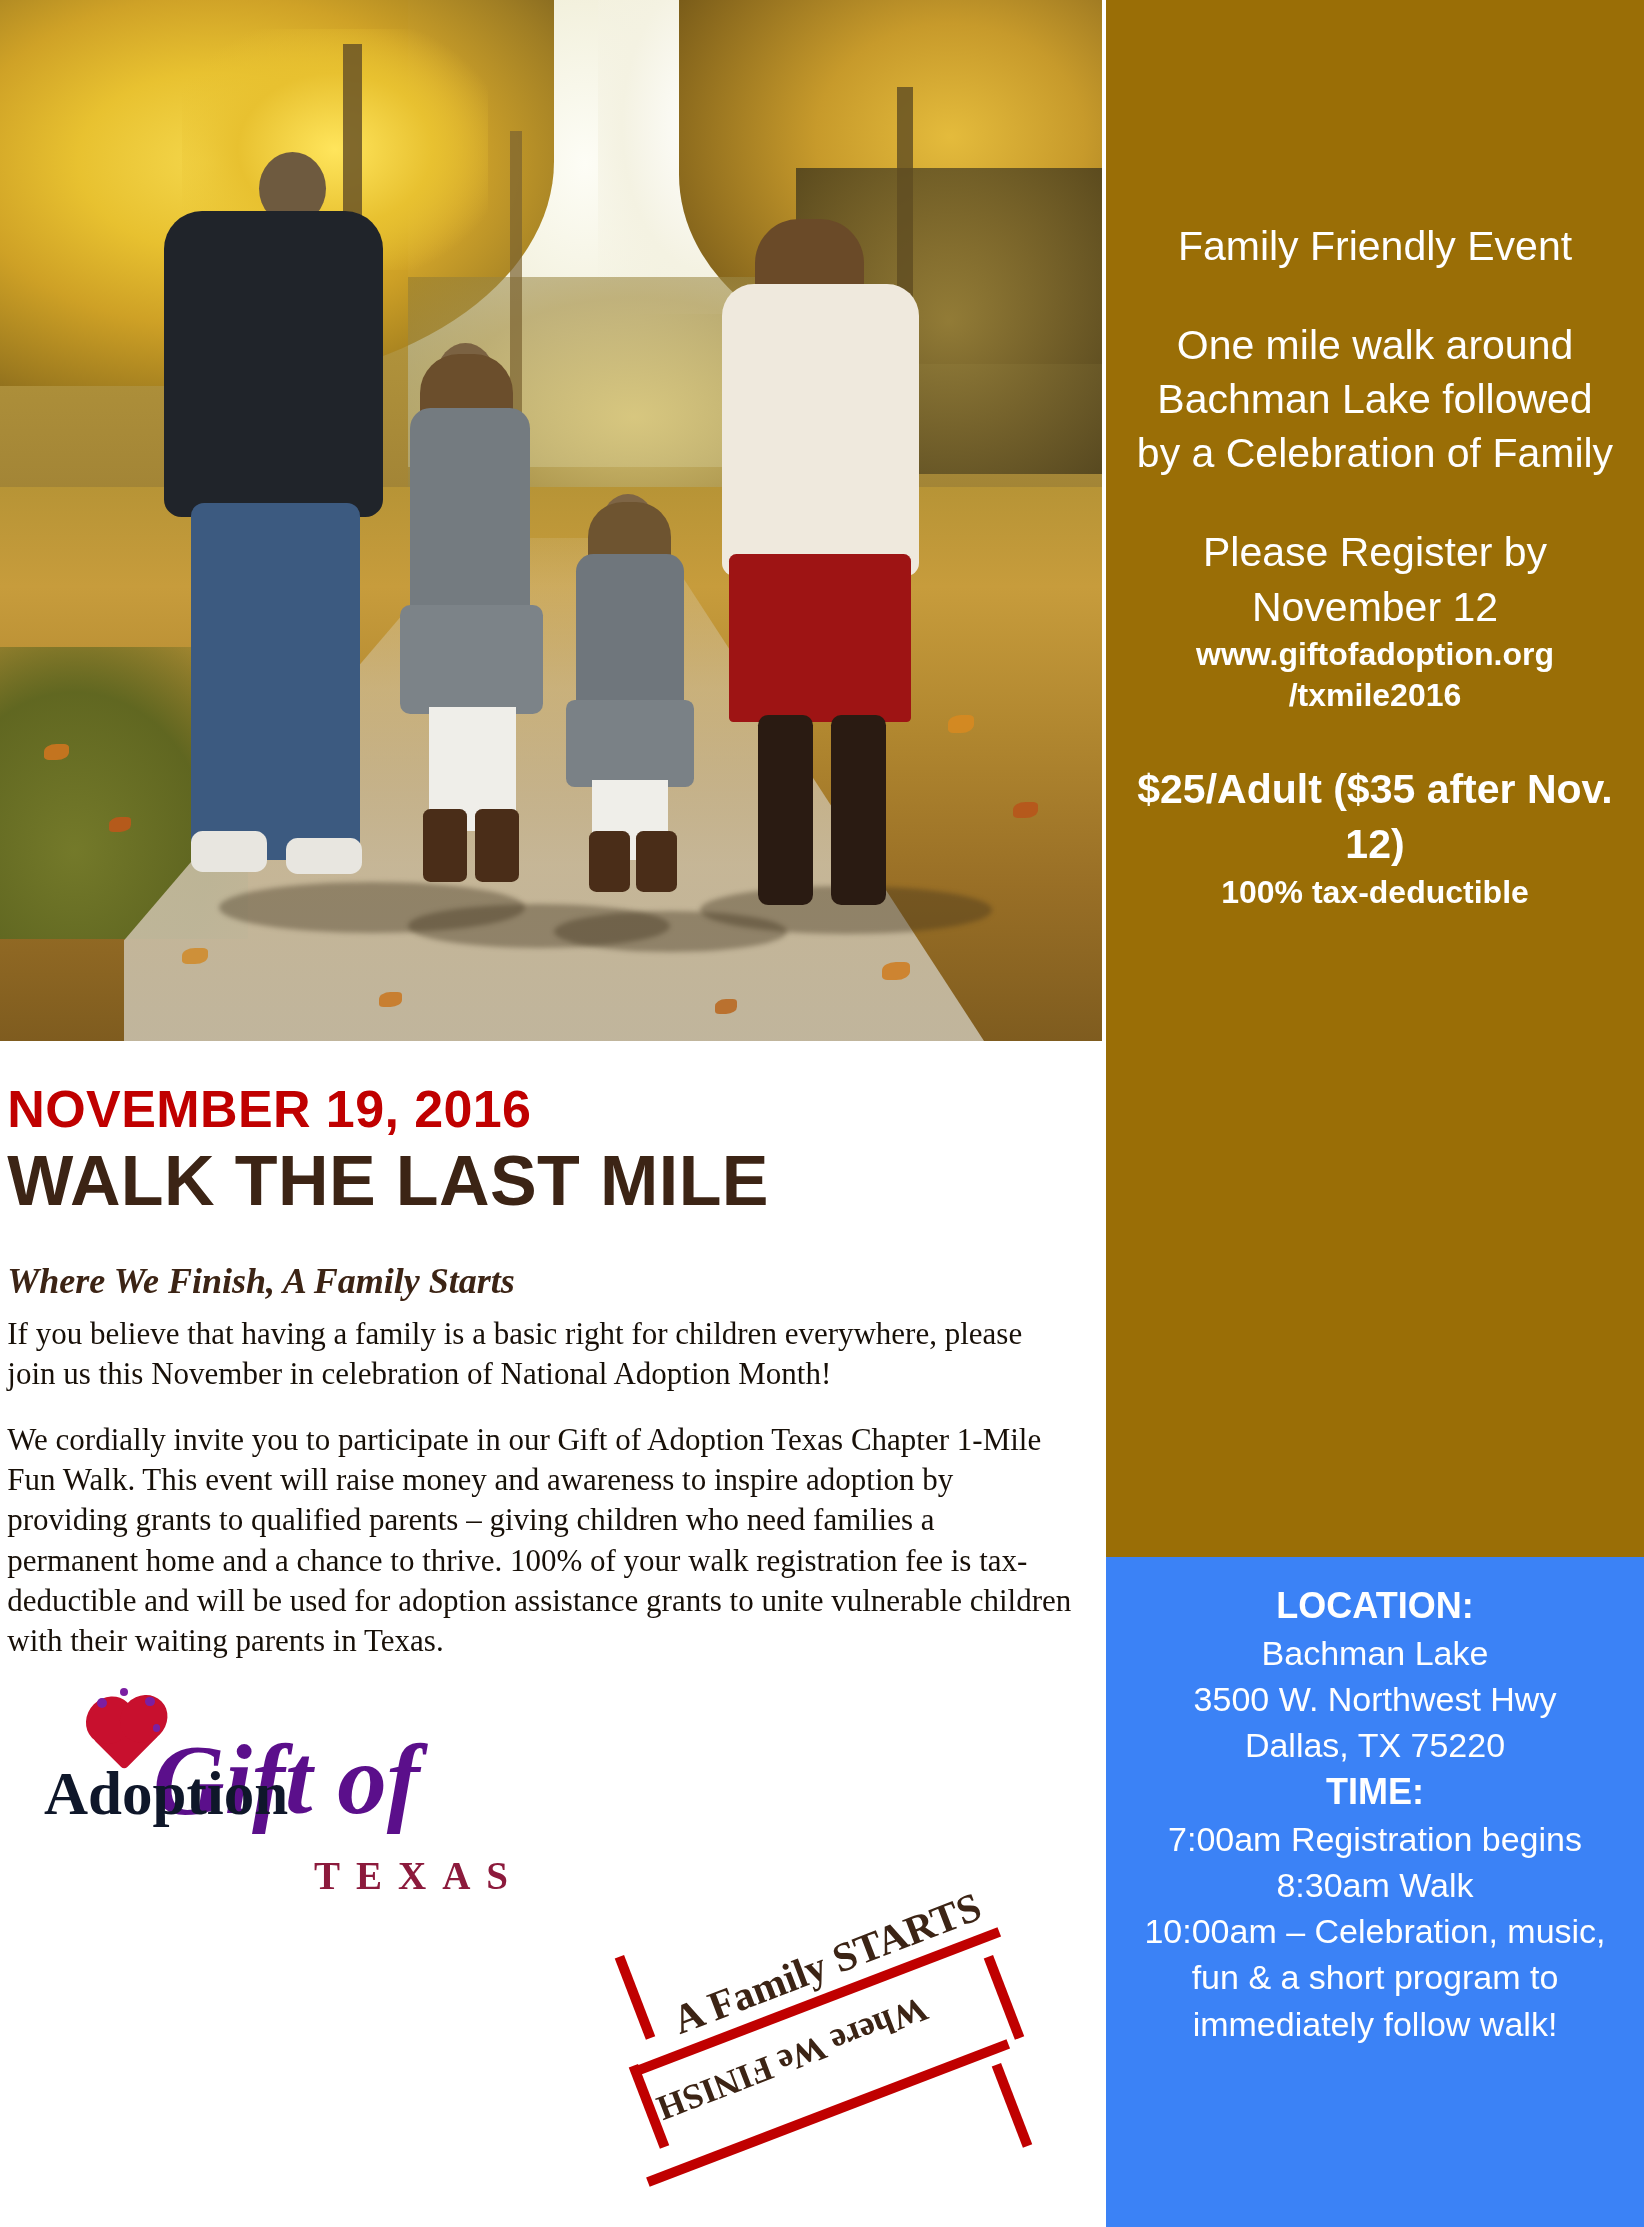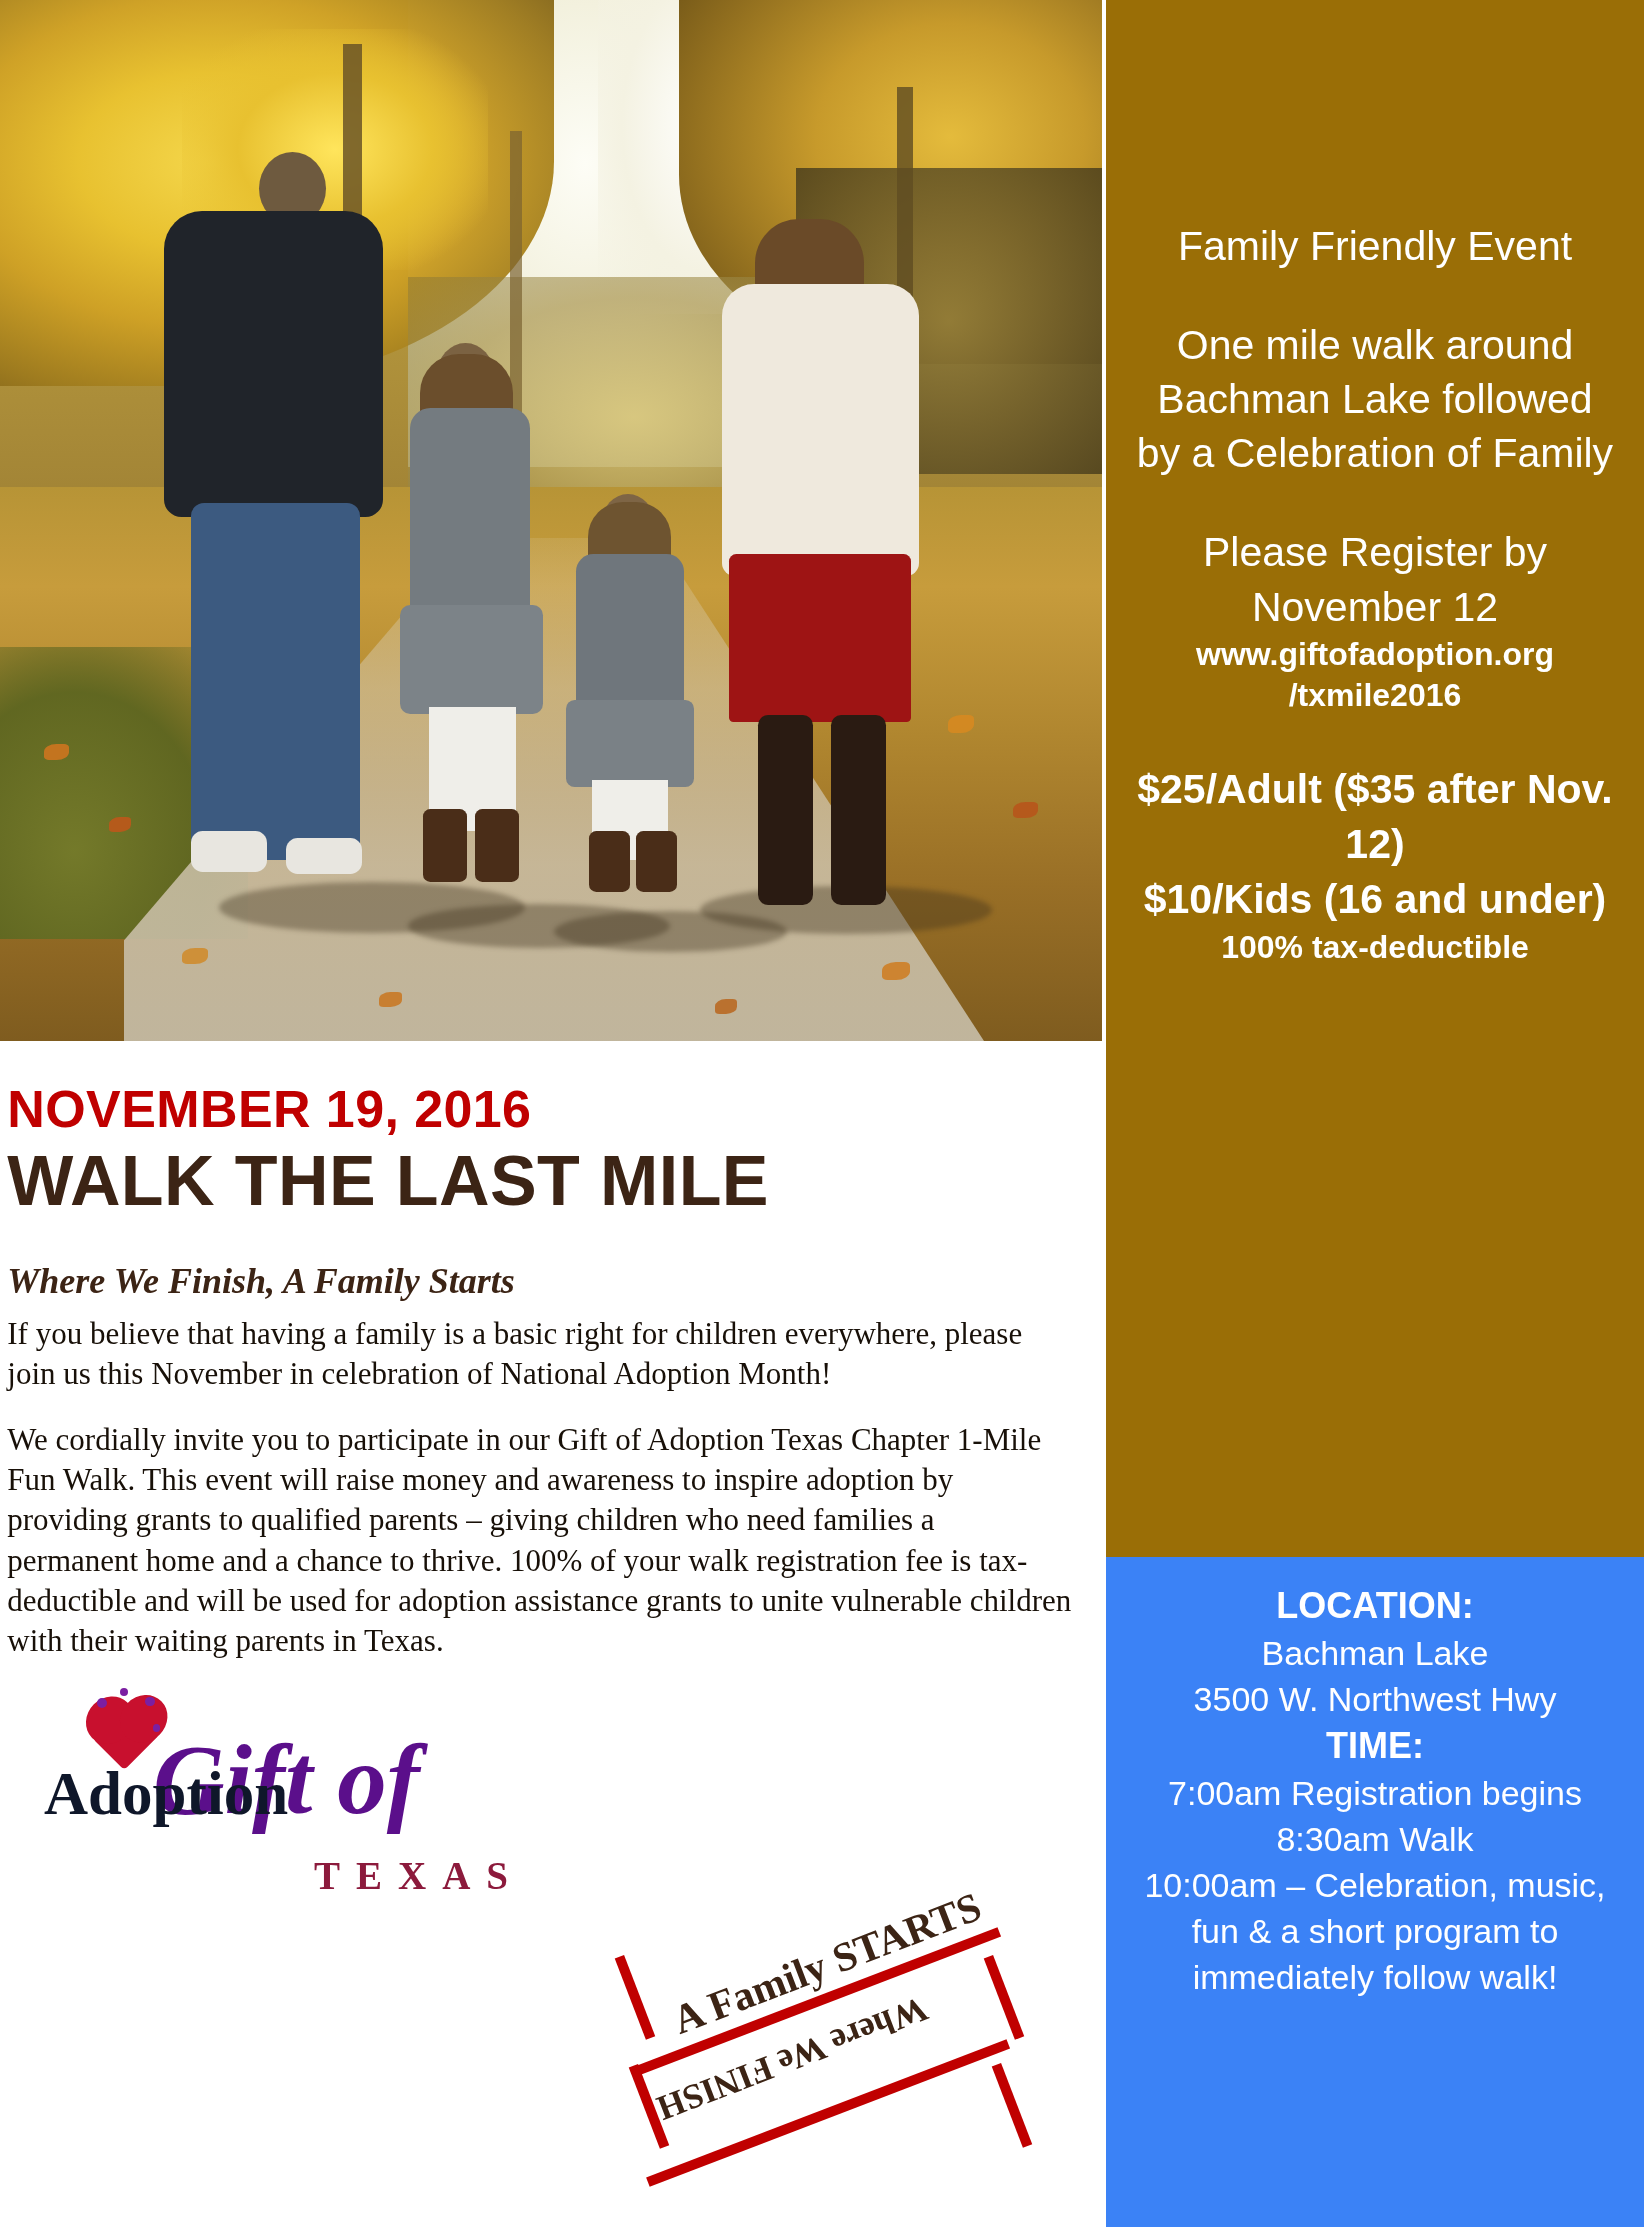--- a/index.html
+++ b/index.html
@@ -445,28 +445,28 @@
 
     <div class="gold-panel">
       <div class="g-big">Family Friendly Event</div>
       <div class="g-gap"></div>
       <div class="g-big">One mile walk around Bachman Lake followed by a Celebration of Family</div>
       <div class="g-gap"></div>
       <div class="g-big">Please Register by November 12</div>
       <div class="g-url">www.giftofadoption.org /txmile2016</div>
       <div class="g-gap"></div>
       <div class="g-price">$25/Adult ($35 after Nov. 12)</div>
-      <div class="g-price">$10/Kids (16 and under)</div>
       <div class="g-small">100% tax-deductible</div>
     </div>
 
     <div class="red-panel">
       <div class="r-head">LOCATION:</div>
       <div class="r-line">Bachman Lake</div>
       <div class="r-line">3500 W. Northwest Hwy</div>
+      <div class="r-line">Dallas, TX 75220</div>
       <div class="r-head">TIME:</div>
       <div class="r-line">7:00am Registration begins</div>
       <div class="r-line">8:30am Walk</div>
       <div class="r-line">10:00am – Celebration, music, fun &amp; a short program to immediately follow walk!</div>
     </div>
 
   </div>
 
 </div>
 

